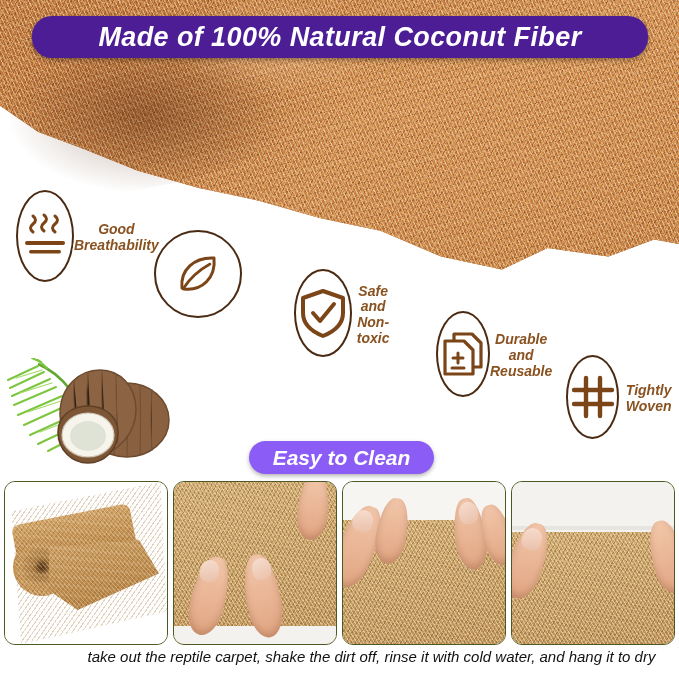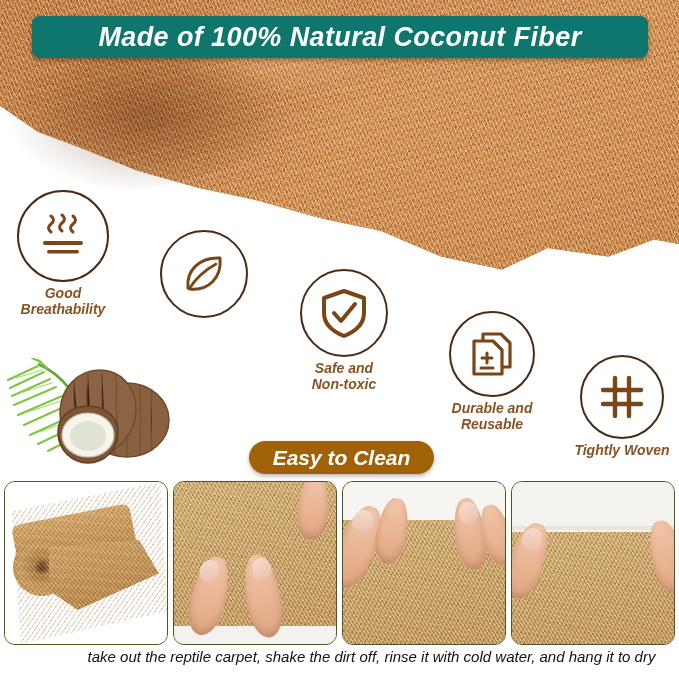--- a/index.html
+++ b/index.html
@@ -40,50 +40,50 @@
     position:absolute;left:-20px;top:-10px;width:420px;height:230px;
     background:
       radial-gradient(ellipse 200px 110px at 40% 55%, rgba(90,46,18,.38), rgba(0,0,0,0) 70%),
       radial-gradient(ellipse 150px 70px at 70% 25%, rgba(255,220,180,.28), rgba(0,0,0,0) 70%);
     clip-path: polygon(0% 0%, 100% 0%, 92% 40%, 74% 66%, 52% 82%, 28% 90%, 6% 72%, 0% 45%);
   }
 
   
   .header-banner{
     position:absolute;left:32px;top:16px;width:616px;height:42px;
-    background:#0f766e;border-radius:8px;
+    background:#4c1d95;border-radius:20px;
     display:flex;align-items:center;justify-content:center;
     box-shadow:0 2px 5px rgba(0,0,0,.35);
   }
   .header-banner span{
     color:#ffffff;font-style:italic;font-weight:bold;font-size:27px;
     letter-spacing:.4px;white-space:nowrap;
   }
 
   
-  .badge{position:absolute;display:flex;flex-direction:column;align-items:center;}
+  .badge{position:absolute;display:flex;flex-direction:row;align-items:center;}
   .badge-circle{
     border:2px solid #4a2a12;border-radius:50%;
     background:rgba(255,255,255,.88);
     display:flex;align-items:center;justify-content:center;
   }
   .badge-label{
     margin-top:4px;text-align:center;line-height:1.12;
     color:#8a5220;font-style:italic;font-weight:bold;font-size:14px;
     text-shadow:
       -1.4px -1.4px 0 #fff, 1.4px -1.4px 0 #fff,
       -1.4px 1.4px 0 #fff, 1.4px 1.4px 0 #fff,
       0 -1.6px 0 #fff, 0 1.6px 0 #fff, -1.6px 0 0 #fff, 1.6px 0 0 #fff;
     white-space:pre-line;
   }
 
   
   .clean-banner{
     position:absolute;left:249px;top:441px;width:185px;height:33px;
-    background:#a16207;border-radius:17px;
+    background:#8b5cf6;border-radius:17px;
     display:flex;align-items:center;justify-content:center;
     box-shadow:0 2px 4px rgba(0,0,0,.3);
   }
   .clean-banner span{
     color:#fff;font-style:italic;font-weight:bold;font-size:21px;white-space:nowrap;
   }
 
   
   .coconut-art{position:absolute;left:2px;top:358px;width:215px;height:118px;}
 

